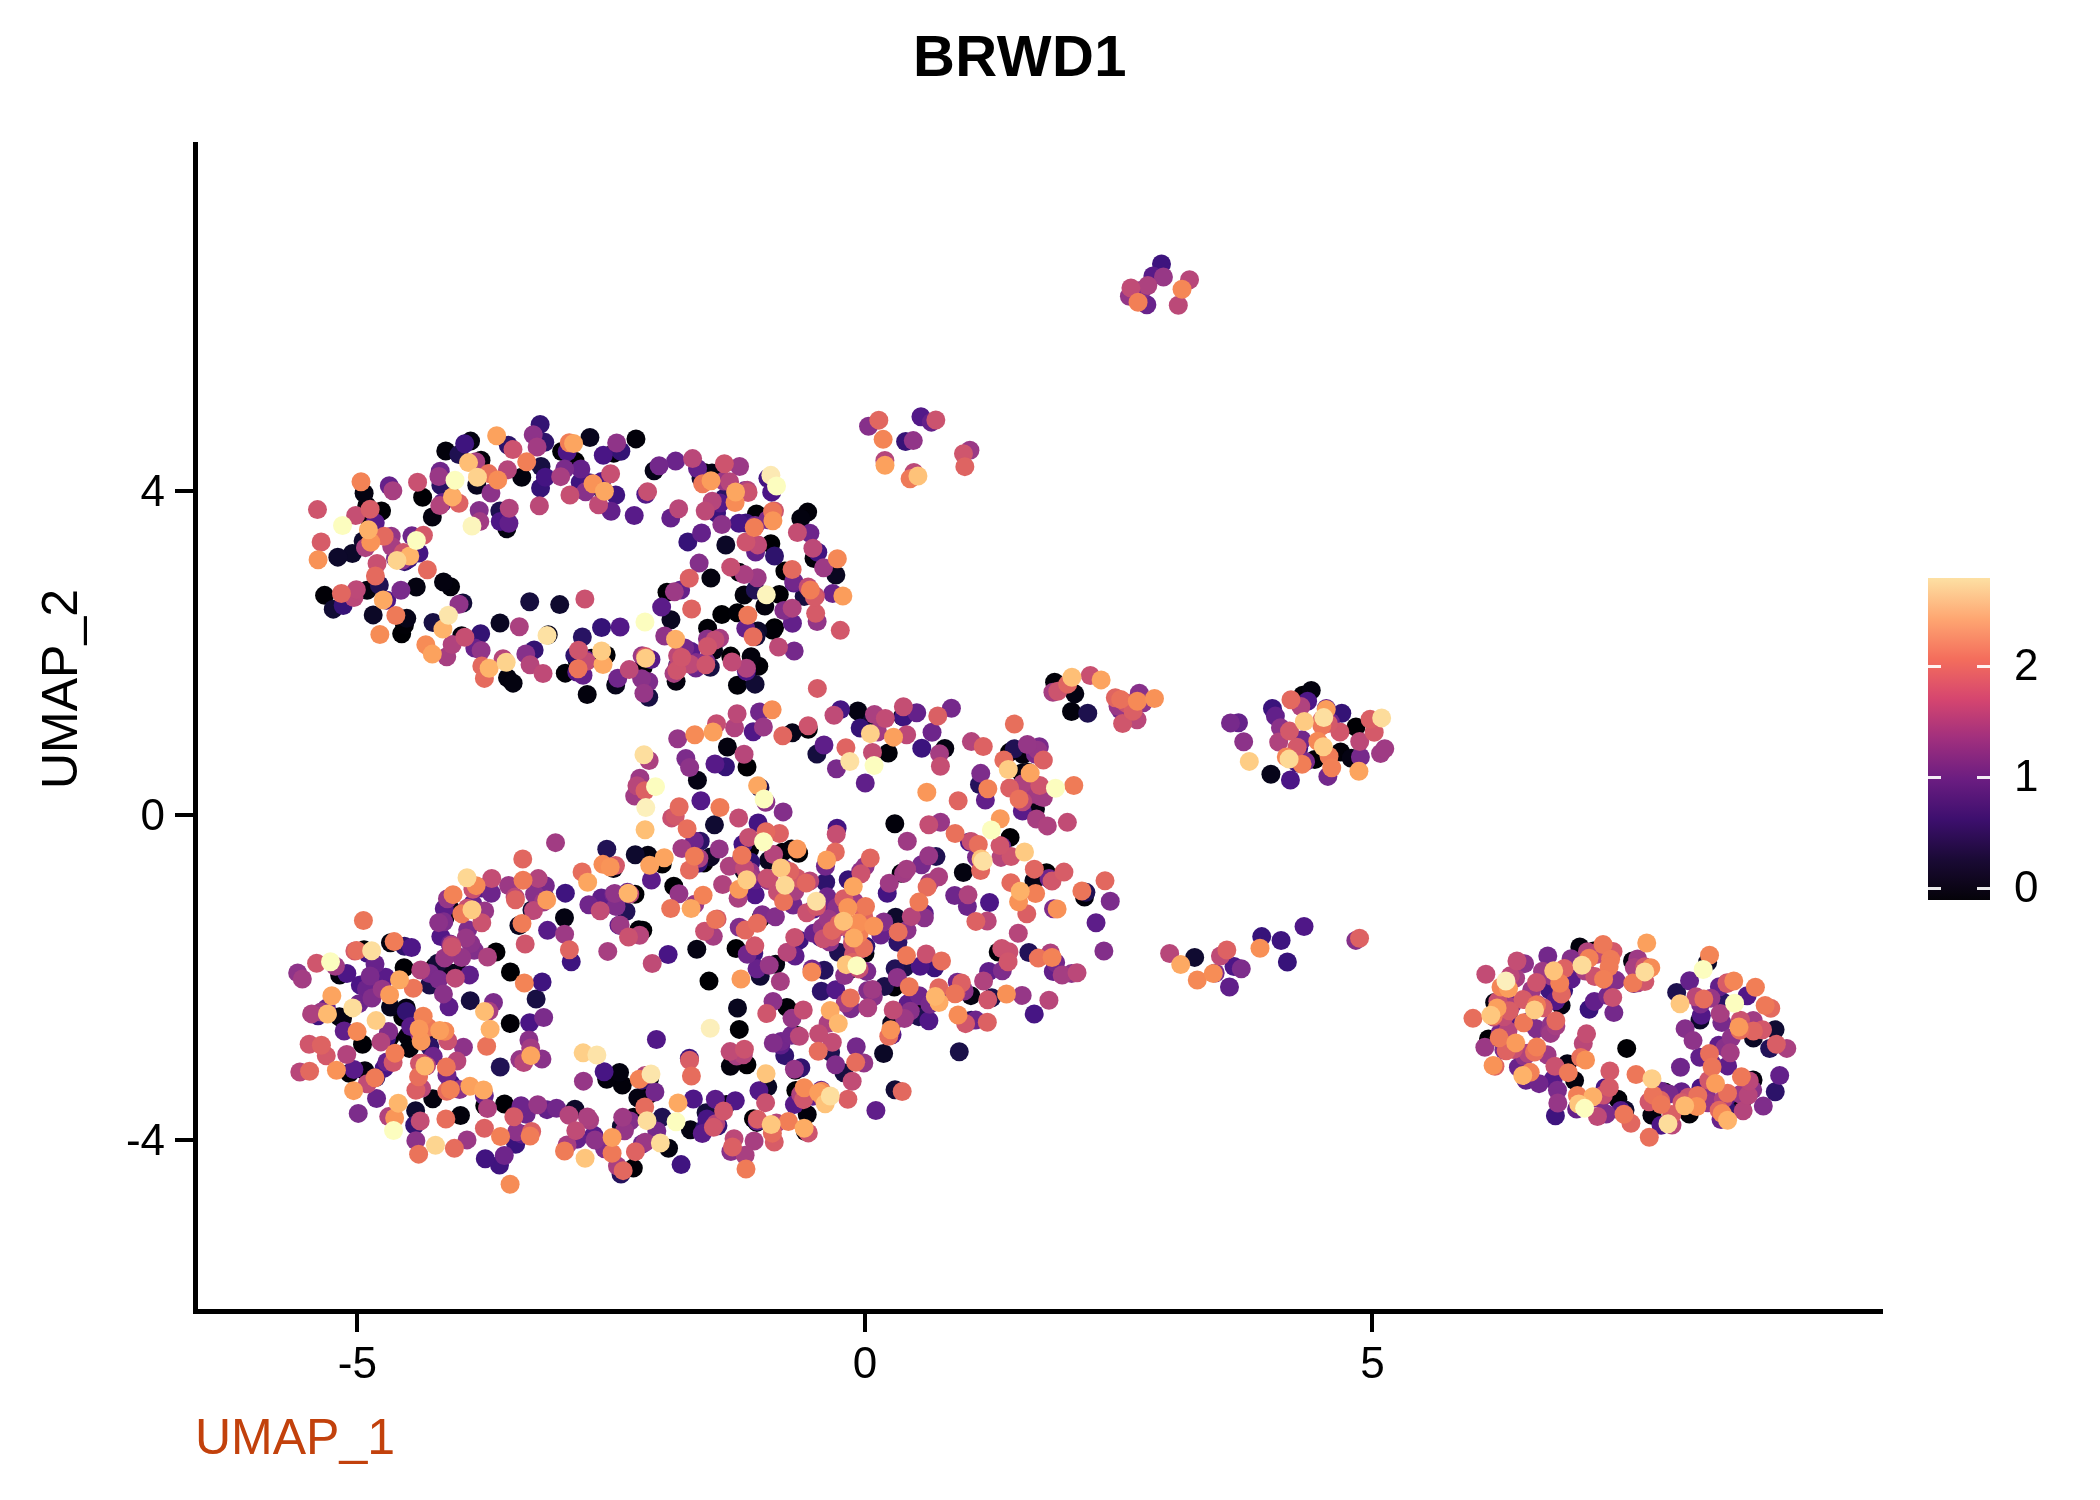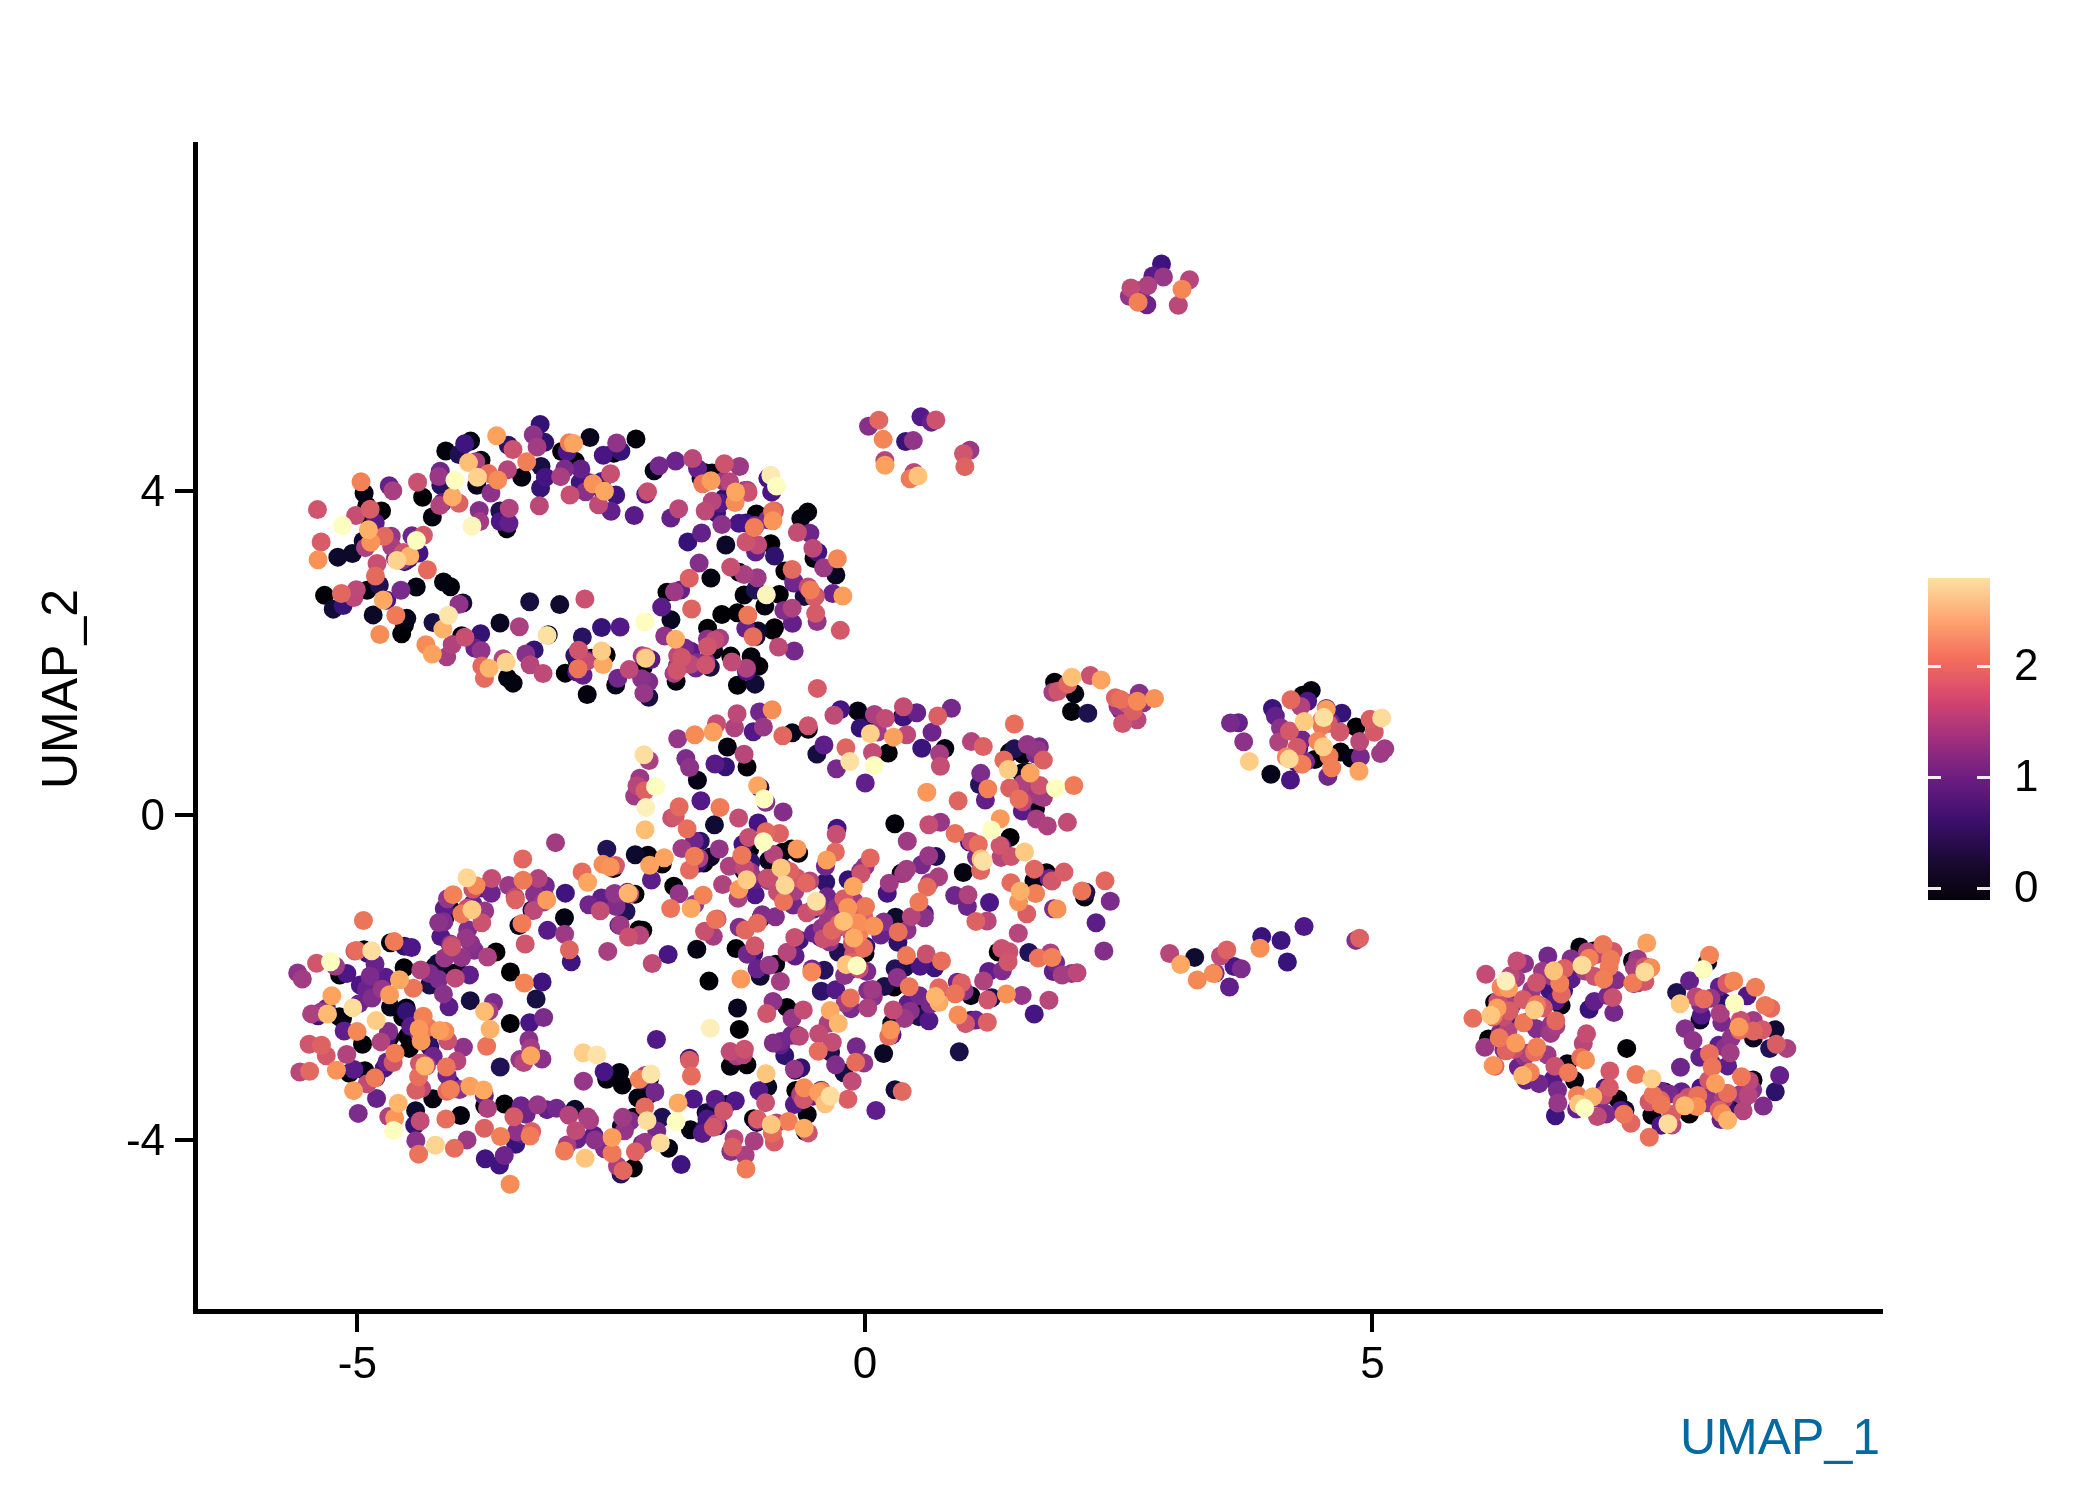--- a/index.html
+++ b/index.html
@@ -87,23 +87,23 @@
   .tick-label-y {
     left: 165px;
     transform: translate(-100%, -50%);
     text-align: right;
   }
   #x-axis-title {
     position: absolute;
     left: 195px;
     top: 1408px;
     width: 1685px;
-    text-align: right;
+    text-align: left;
     font-size: 50px;
-    color: #0369a1;
+    color: #c2410c;
   }
   #y-axis-title {
     position: absolute;
     left: -140px;
     top: 660px;
     width: 400px;
     text-align: center;
     font-size: 50px;
     color: #000000;
     transform: rotate(-90deg);
@@ -146,20 +146,21 @@
     color: #000000;
     transform: translateY(-50%);
     white-space: nowrap;
   }
 </style>
 </head>
 <body>
 
 <div id="root">
 
+  <div id="plot-title">BRWD1</div>
 
   <div id="panel">
     <svg id="scatter-svg" viewBox="0 0 1685 1168" preserveAspectRatio="none">
         <circle cx="575.84" cy="401.77" r="9.5" fill="rgb(0,0,4)"></circle>
         <circle cx="526.80" cy="472.51" r="9.5" fill="rgb(0,0,4)"></circle>
         <circle cx="508.98" cy="330.46" r="9.5" fill="rgb(0,0,4)"></circle>
         <circle cx="206.69" cy="491.71" r="9.5" fill="rgb(0,0,4)"></circle>
         <circle cx="227.64" cy="355.23" r="9.5" fill="rgb(0,0,4)"></circle>
         <circle cx="535.69" cy="514.10" r="9.5" fill="rgb(0,0,4)"></circle>
         <circle cx="418.75" cy="311.33" r="9.5" fill="rgb(0,0,4)"></circle>

